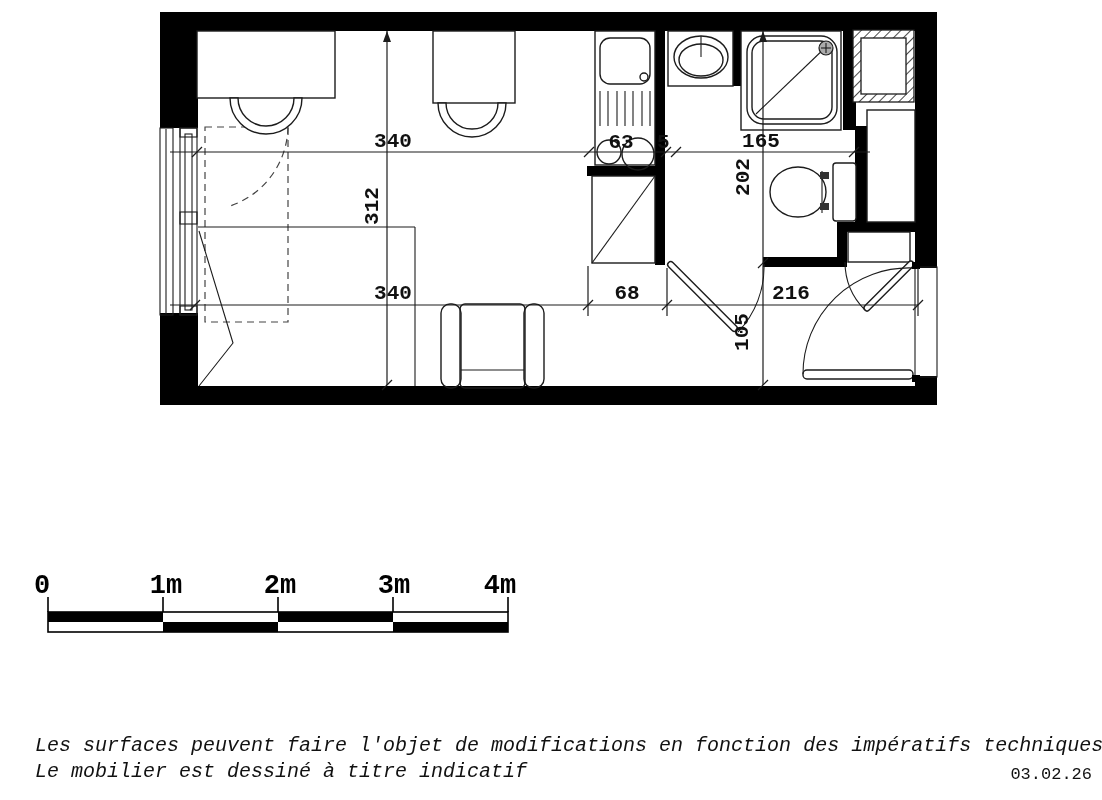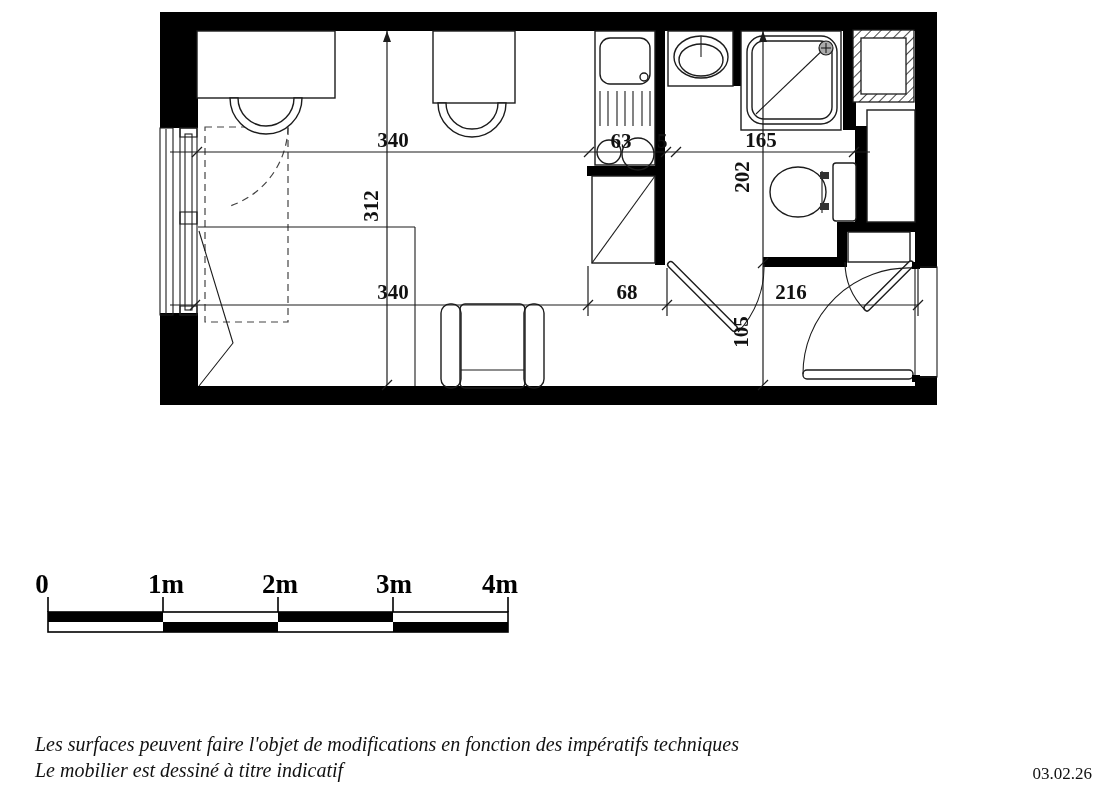--- a/index.html
+++ b/index.html
@@ -1,20 +1,20 @@
 <!DOCTYPE html>
 <html><head>
 <meta charset="utf-8">
 <style>
   html,body{margin:0;padding:0;background:#fff;}
   .page{
     position:relative;
     width:1102px;height:800px;
     background:#fff;
-    font-family:Liberation Serif, serif;
+    font-family:Liberation Mono, monospace;
     overflow:hidden;
   }
   svg{position:absolute;left:0;top:0;}
   .wall{fill:#000;stroke:none;}
   .furn{fill:#fff;stroke:#1c1c1c;stroke-width:1.4;}
   .furn-n{fill:none;stroke:#1c1c1c;stroke-width:1.4;}
   .thin{fill:none;stroke:#1c1c1c;stroke-width:1.1;}
   .dim{stroke:#1c1c1c;stroke-width:1.2;fill:none;}
   .dash{fill:none;stroke:#444;stroke-width:1.2;stroke-dasharray:7 5;}
   .dimtxt{font-size:21px;font-weight:bold;fill:#111;}

